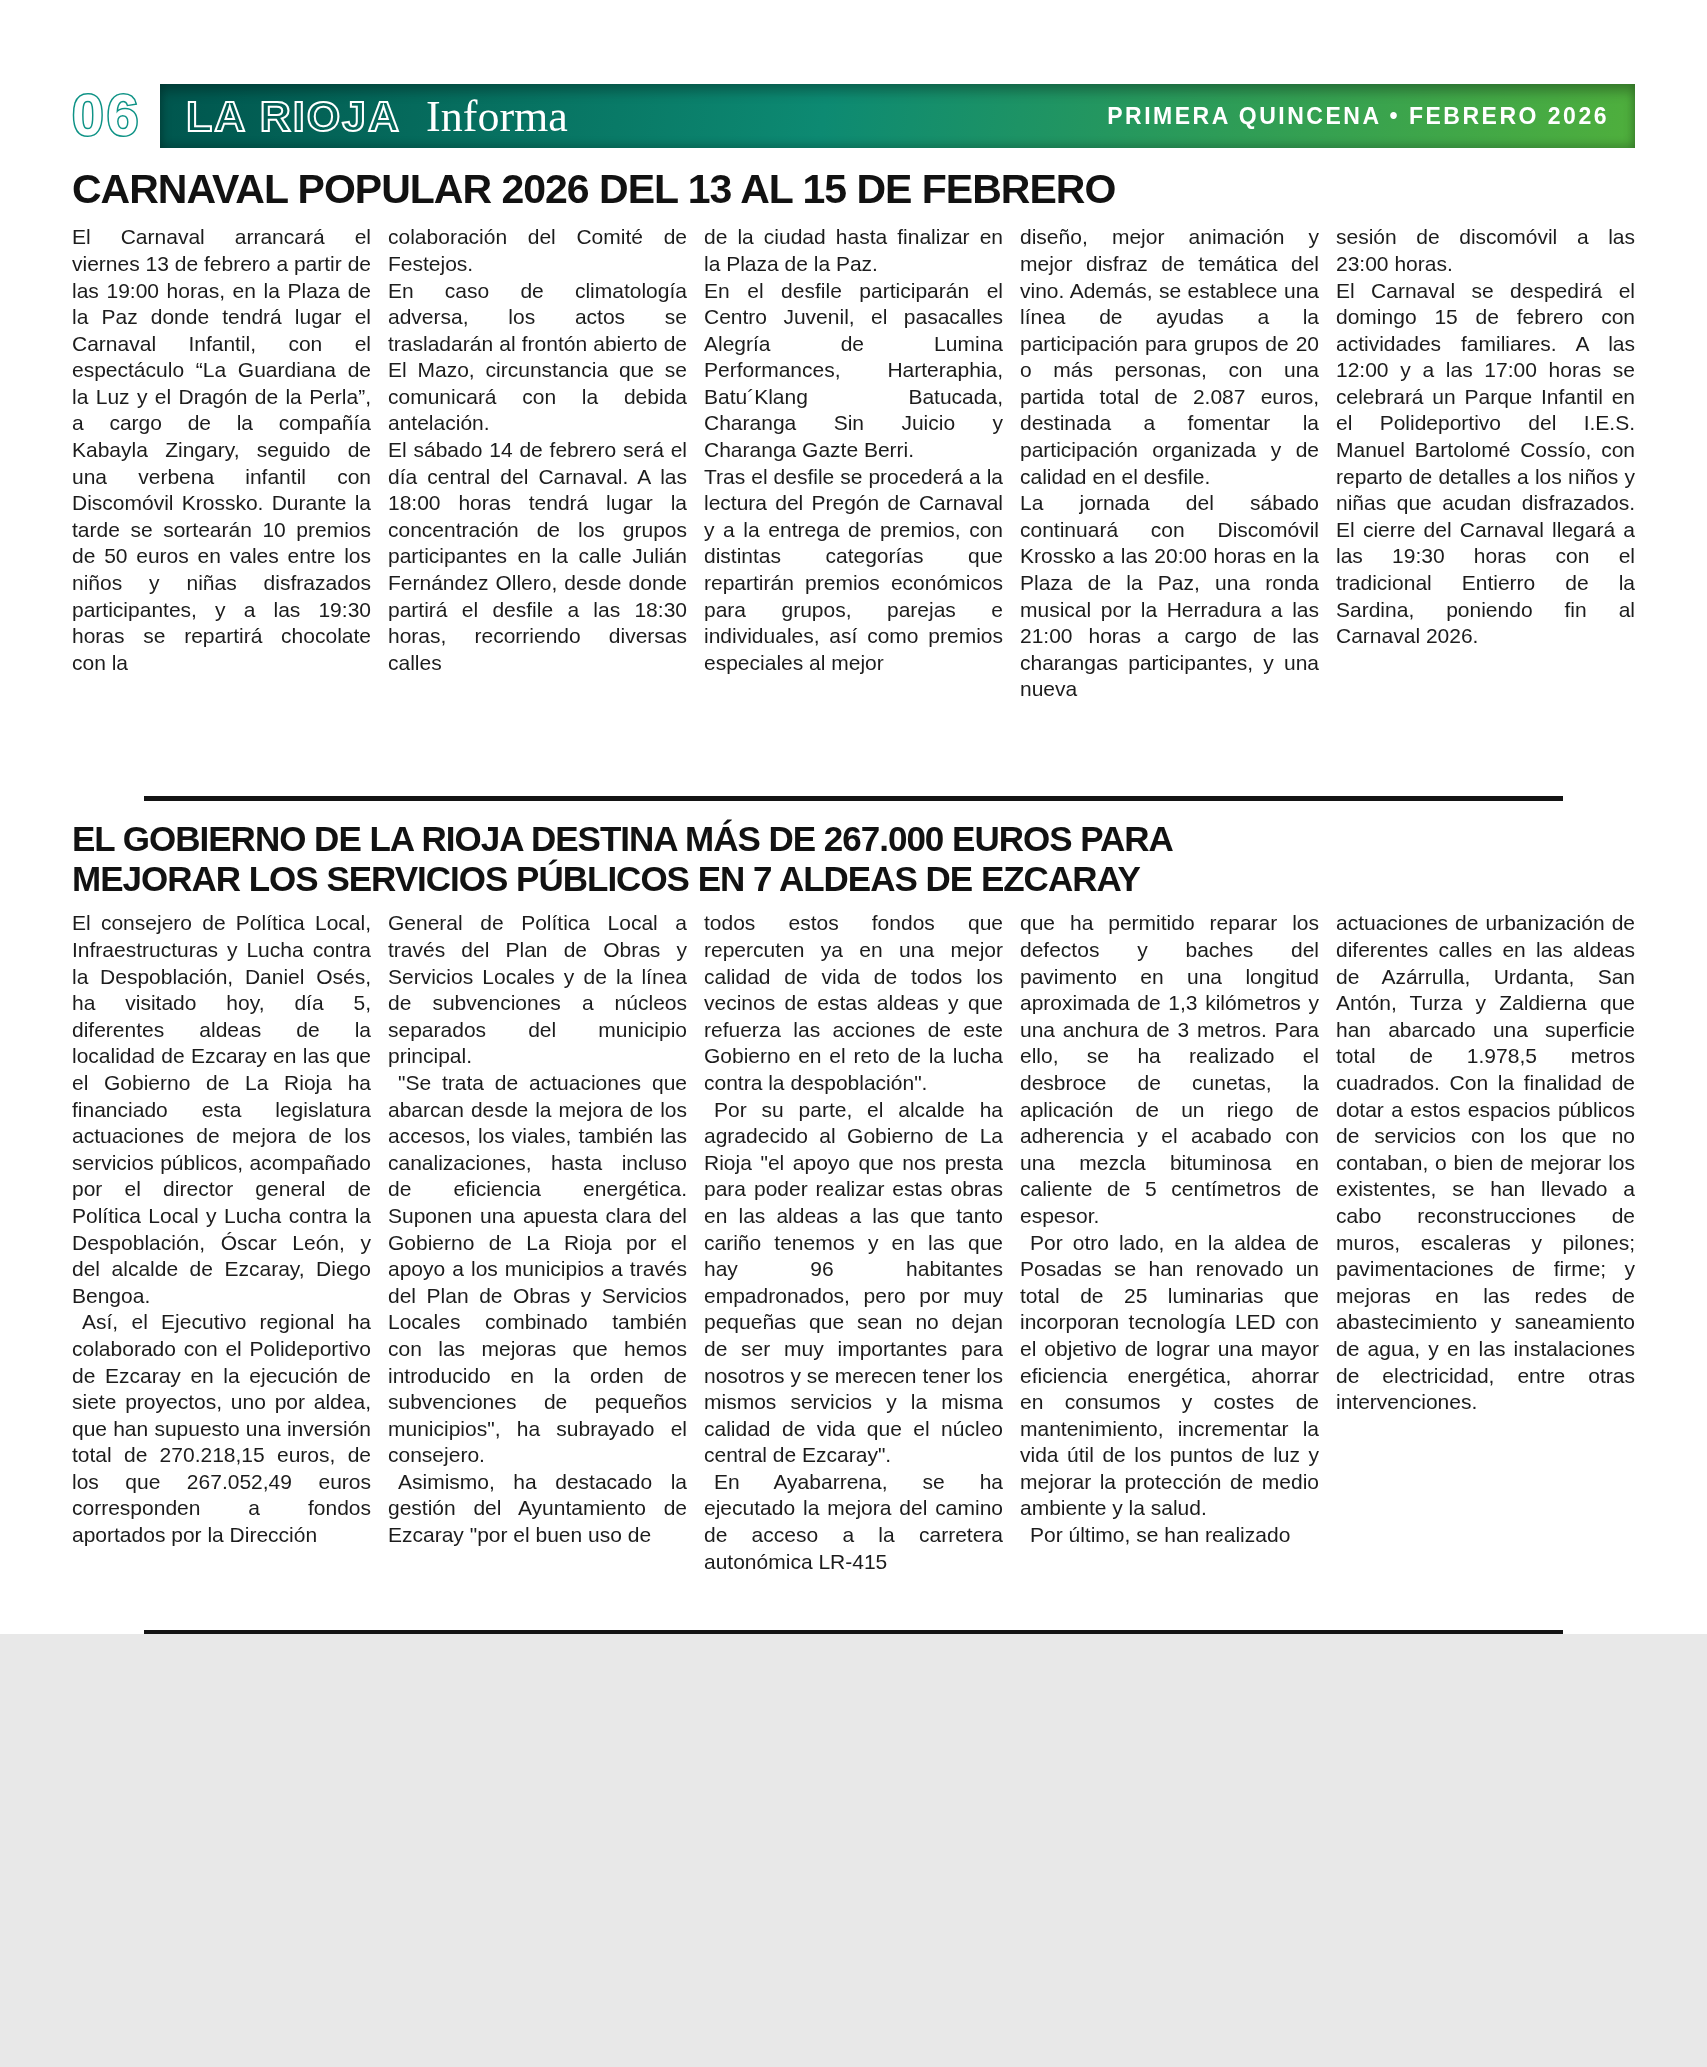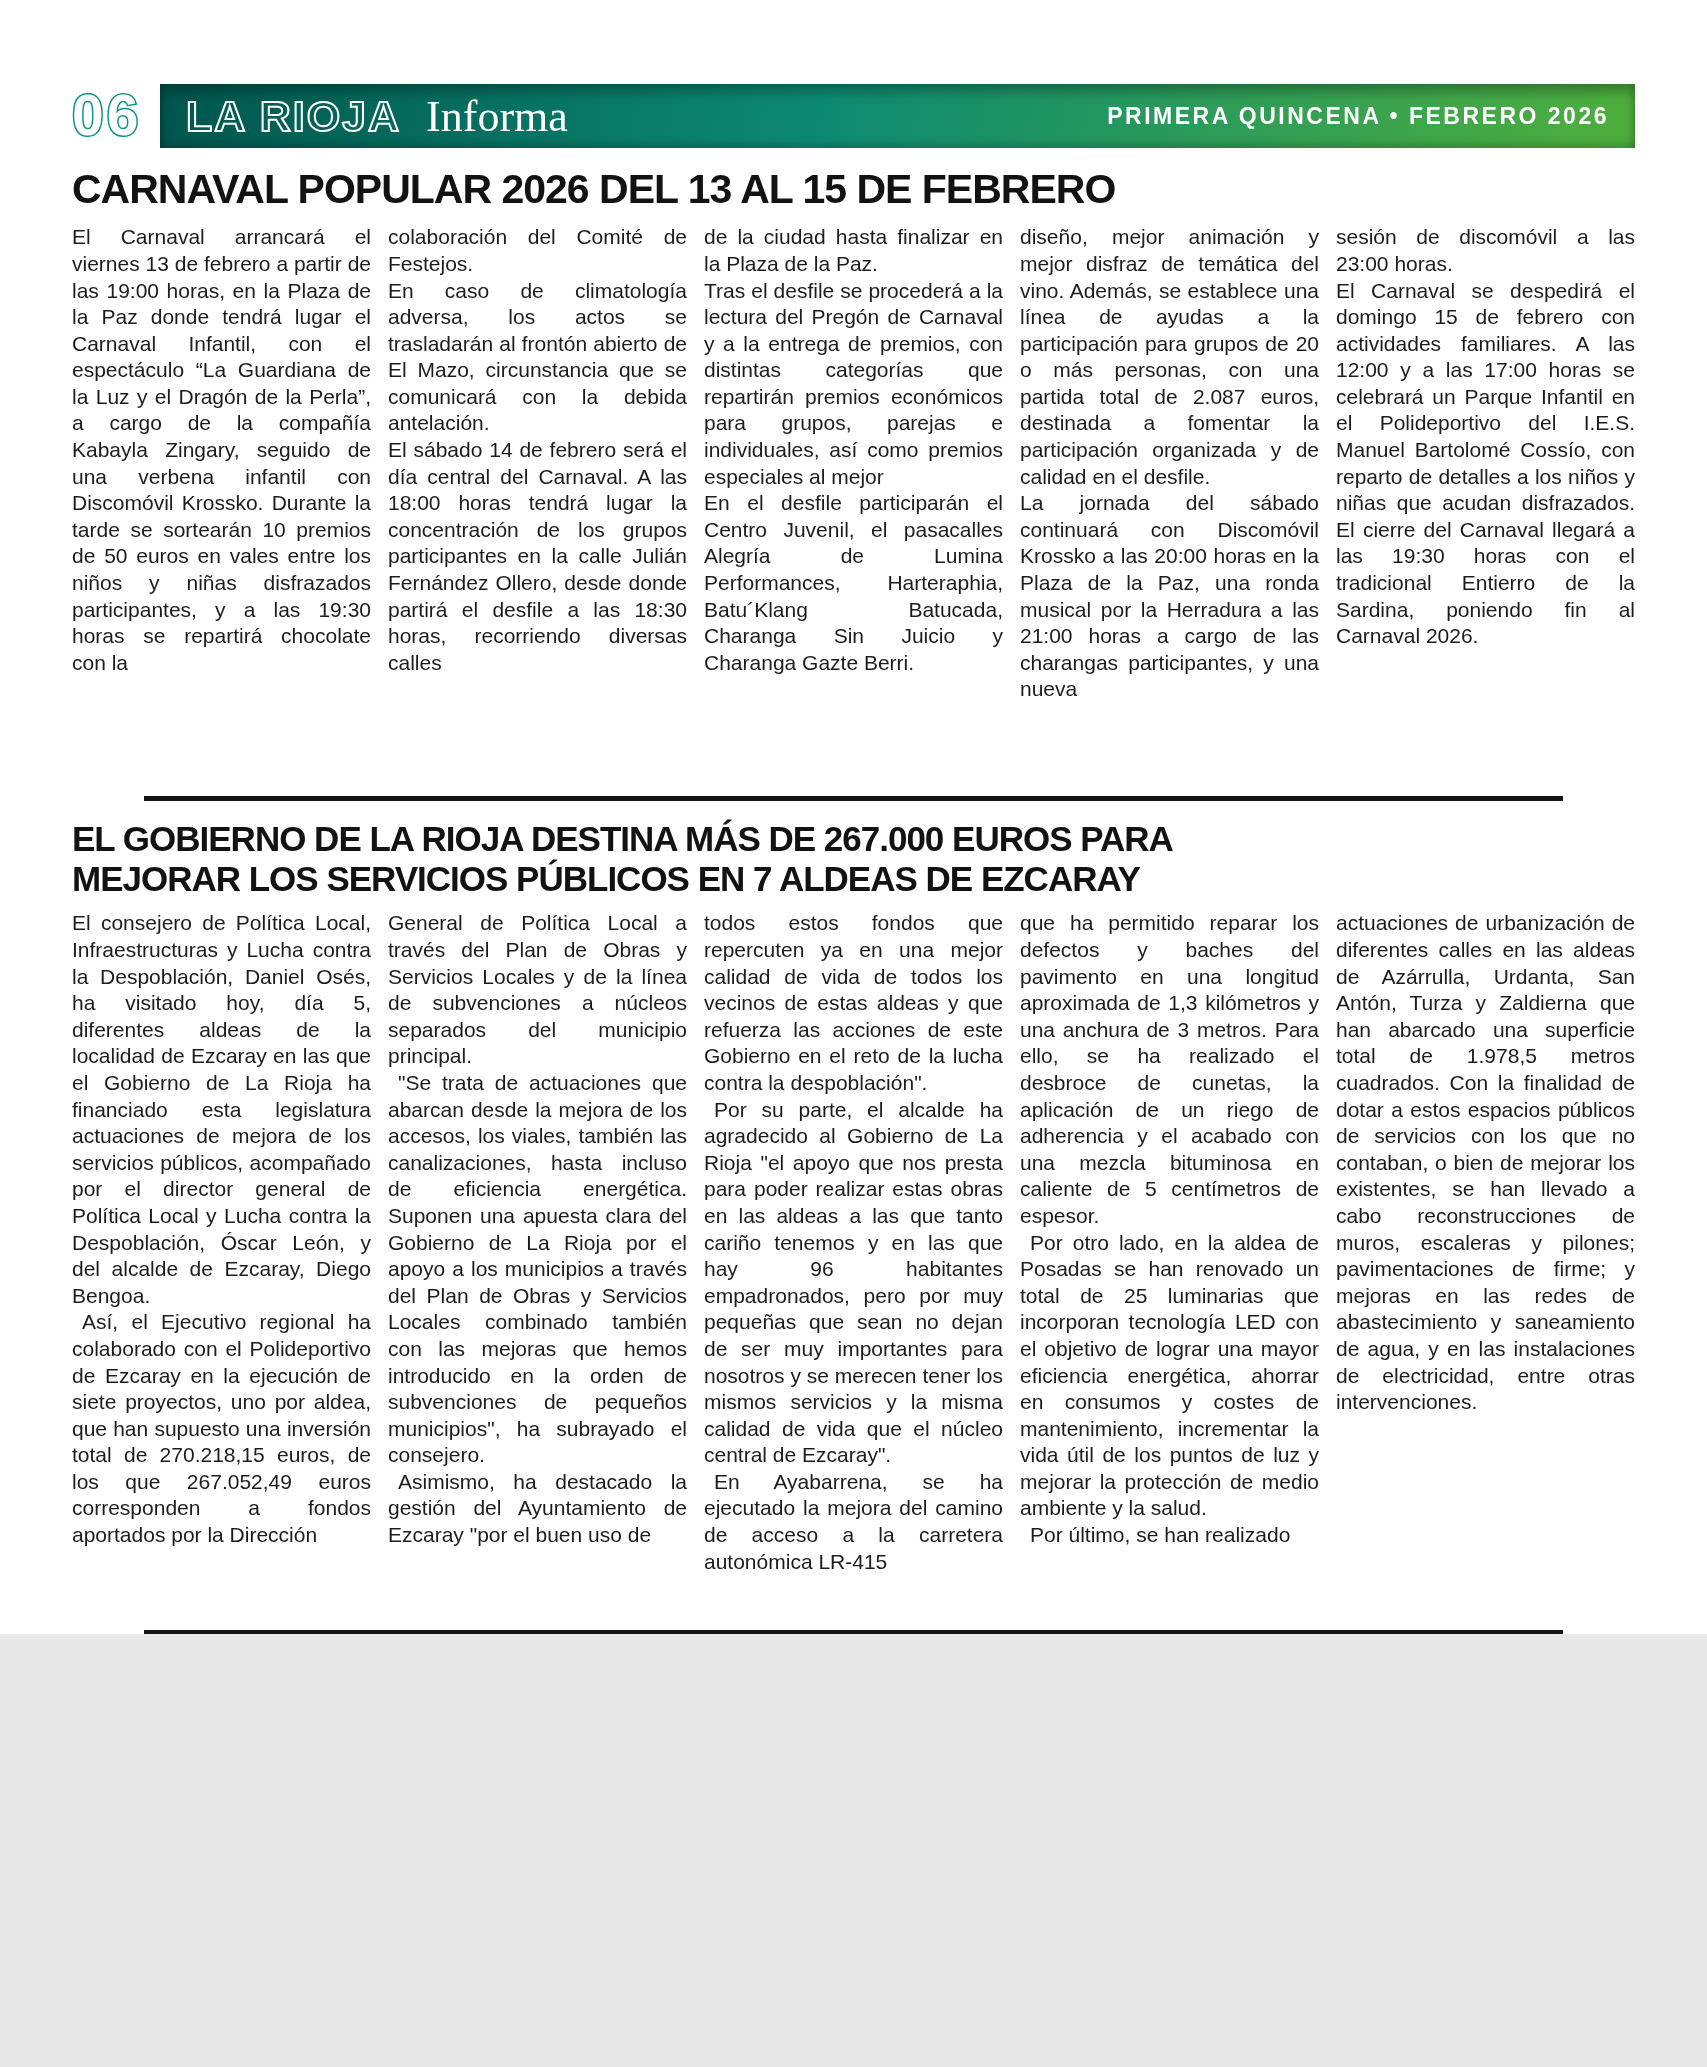--- a/index.html
+++ b/index.html
@@ -95,22 +95,22 @@
           <div class="col">
             <p>El Carnaval arrancará el viernes 13 de febrero a partir de las 19:00 horas, en la Plaza de la Paz donde tendrá lugar el Carnaval Infantil, con el espectáculo “La Guardiana de la Luz y el Dragón de la Perla”, a cargo de la compañía Kabayla Zingary, seguido de una verbena infantil con Discomóvil Krossko. Durante la tarde se sortearán 10 premios de 50 euros en vales entre los niños y niñas disfrazados participantes, y a las 19:30 horas se repartirá chocolate con la</p>
           </div>
           <div class="col">
             <p>colaboración del Comité de Festejos.</p>
             <p>En caso de climatología adversa, los actos se trasladarán al frontón abierto de El Mazo, circunstancia que se comunicará con la debida antelación.</p>
             <p>El sábado 14 de febrero será el día central del Carnaval. A las 18:00 horas tendrá lugar la concentración de los grupos participantes en la calle Julián Fernández Ollero, desde donde partirá el desfile a las 18:30 horas, recorriendo diversas calles</p>
           </div>
           <div class="col">
             <p>de la ciudad hasta finalizar en la Plaza de la Paz.</p>
+            <p>En el desfile participarán el Centro Juvenil, el pasacalles Alegría de Lumina Performances, Harteraphia, Batu´Klang Batucada, Charanga Sin Juicio y Charanga Gazte Berri.</p>
             <p>Tras el desfile se procederá a la lectura del Pregón de Carnaval y a la entrega de premios, con distintas categorías que repartirán premios económicos para grupos, parejas e individuales, así como premios especiales al mejor</p>
-            <p>En el desfile participarán el Centro Juvenil, el pasacalles Alegría de Lumina Performances, Harteraphia, Batu´Klang Batucada, Charanga Sin Juicio y Charanga Gazte Berri.</p>
           </div>
           <div class="col">
             <p>diseño, mejor animación y mejor disfraz de temática del vino. Además, se establece una línea de ayudas a la participación para grupos de 20 o más personas, con una partida total de 2.087 euros, destinada a fomentar la participación organizada y de calidad en el desfile.</p>
             <p>La jornada del sábado continuará con Discomóvil Krossko a las 20:00 horas en la Plaza de la Paz, una ronda musical por la Herradura a las 21:00 horas a cargo de las charangas participantes, y una nueva</p>
           </div>
           <div class="col">
             <p>sesión de discomóvil a las 23:00 horas.</p>
             <p>El Carnaval se despedirá el domingo 15 de febrero con actividades familiares. A las 12:00 y a las 17:00 horas se celebrará un Parque Infantil en el Polideportivo del I.E.S. Manuel Bartolomé Cossío, con reparto de detalles a los niños y niñas que acudan disfrazados. El cierre del Carnaval llegará a las 19:30 horas con el tradicional Entierro de la Sardina, poniendo fin al Carnaval 2026.</p>
           </div>
         </div>

